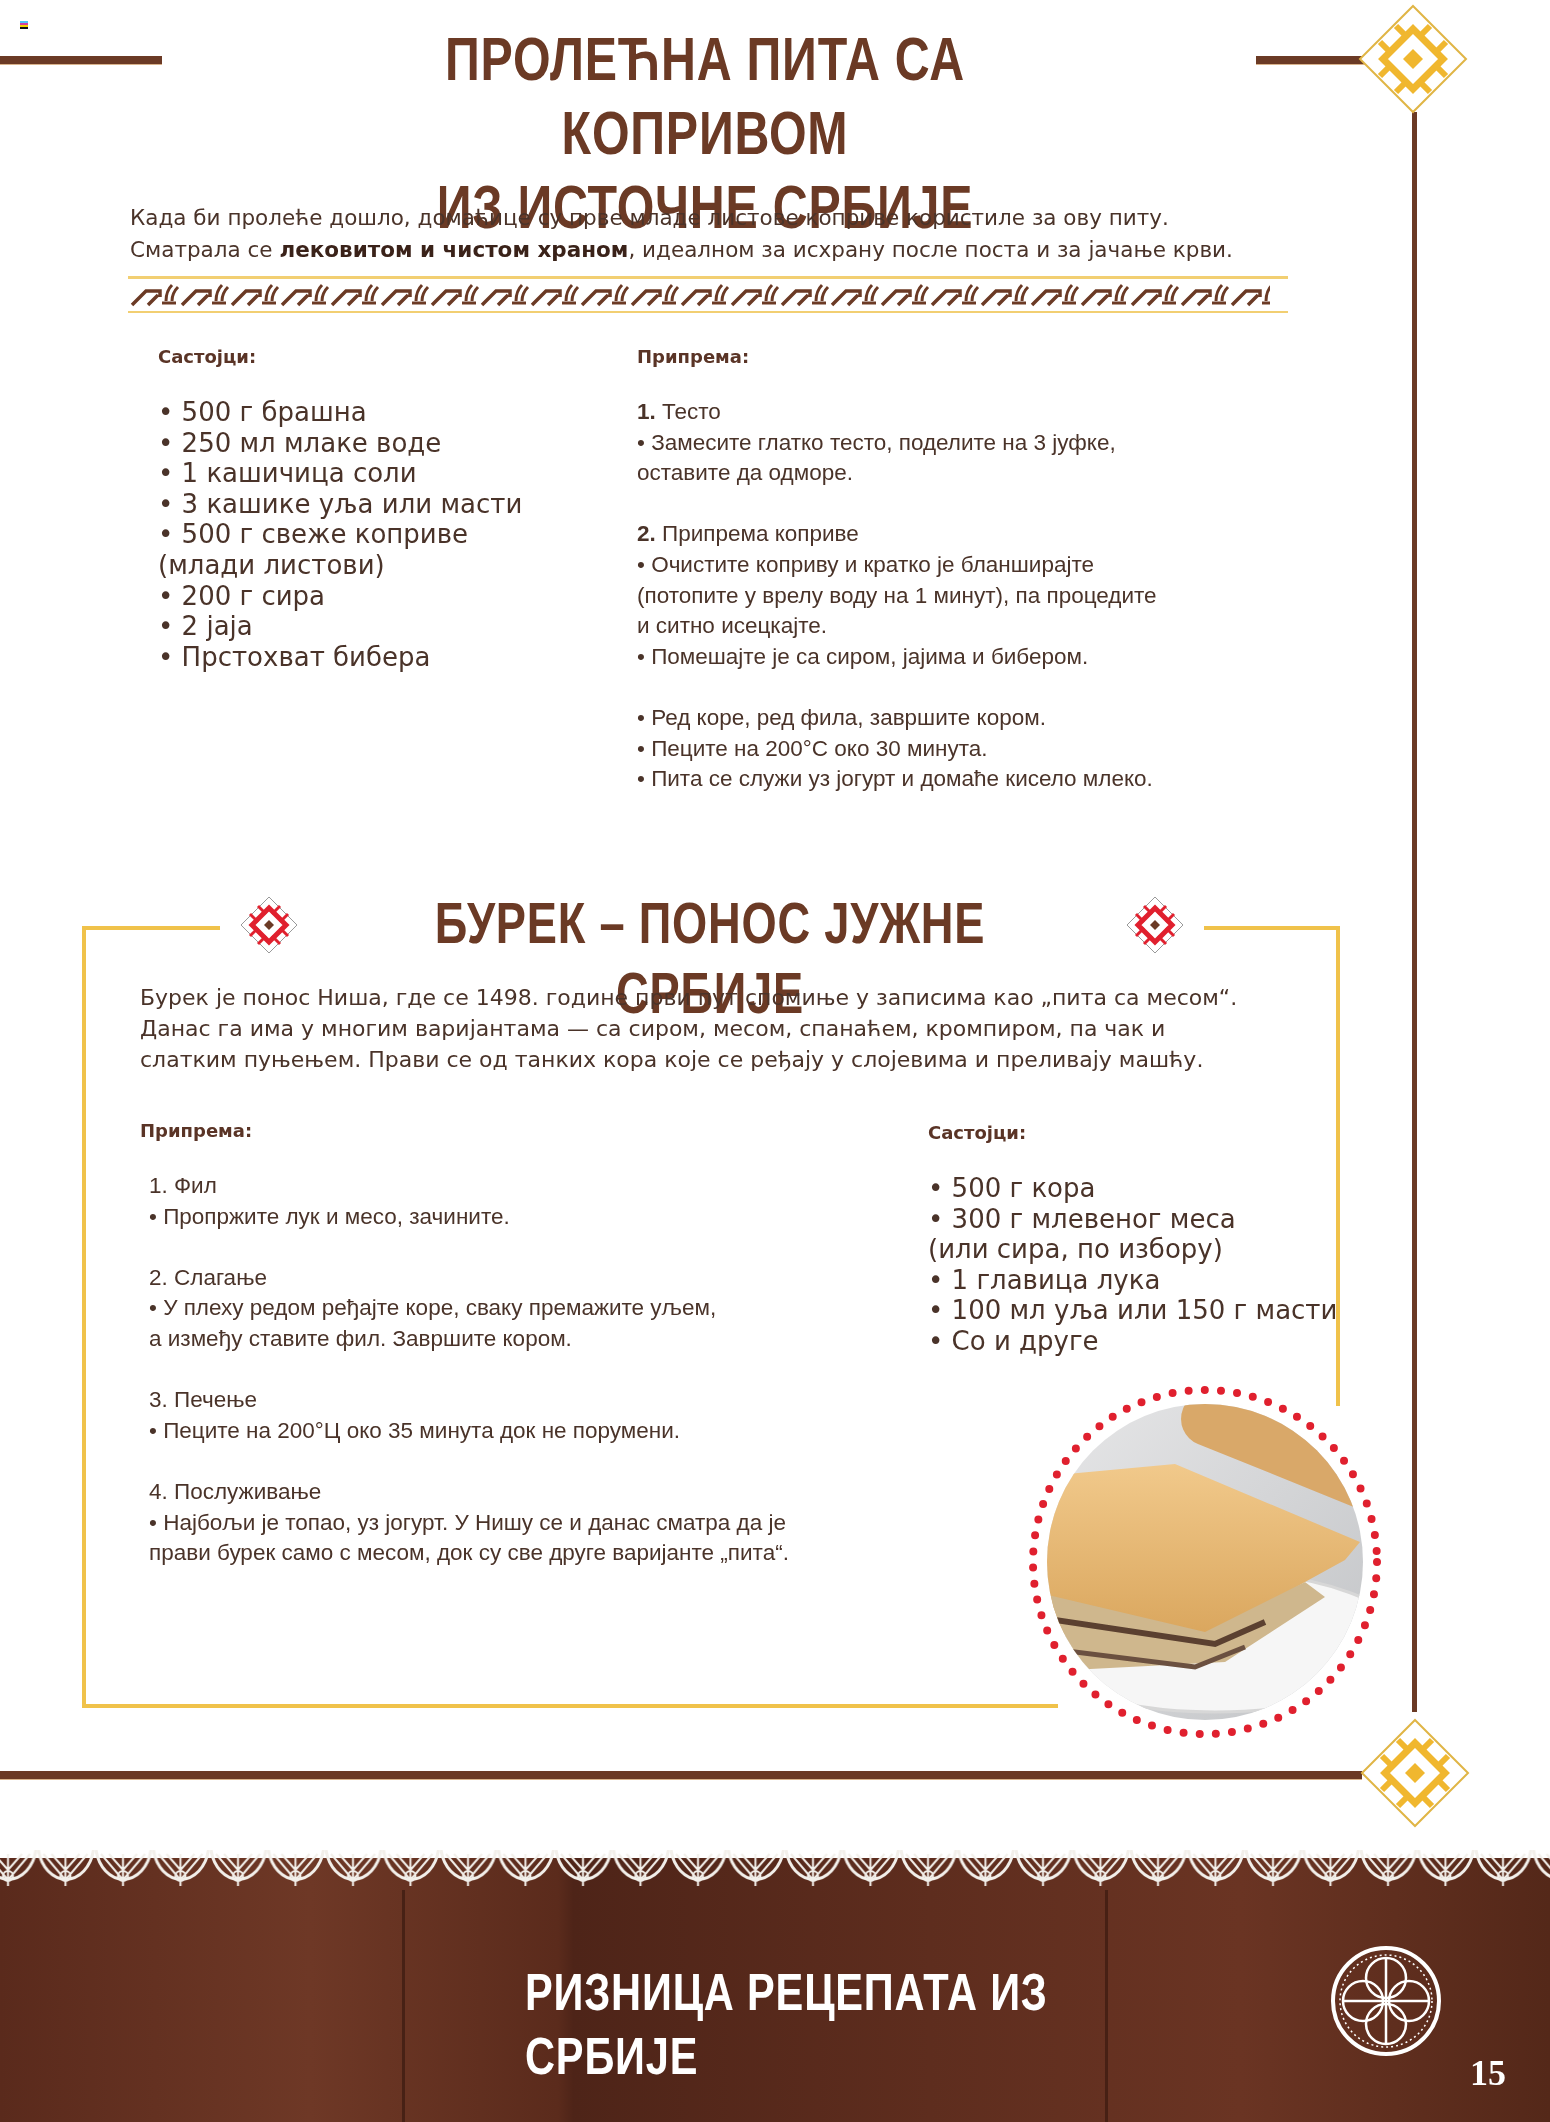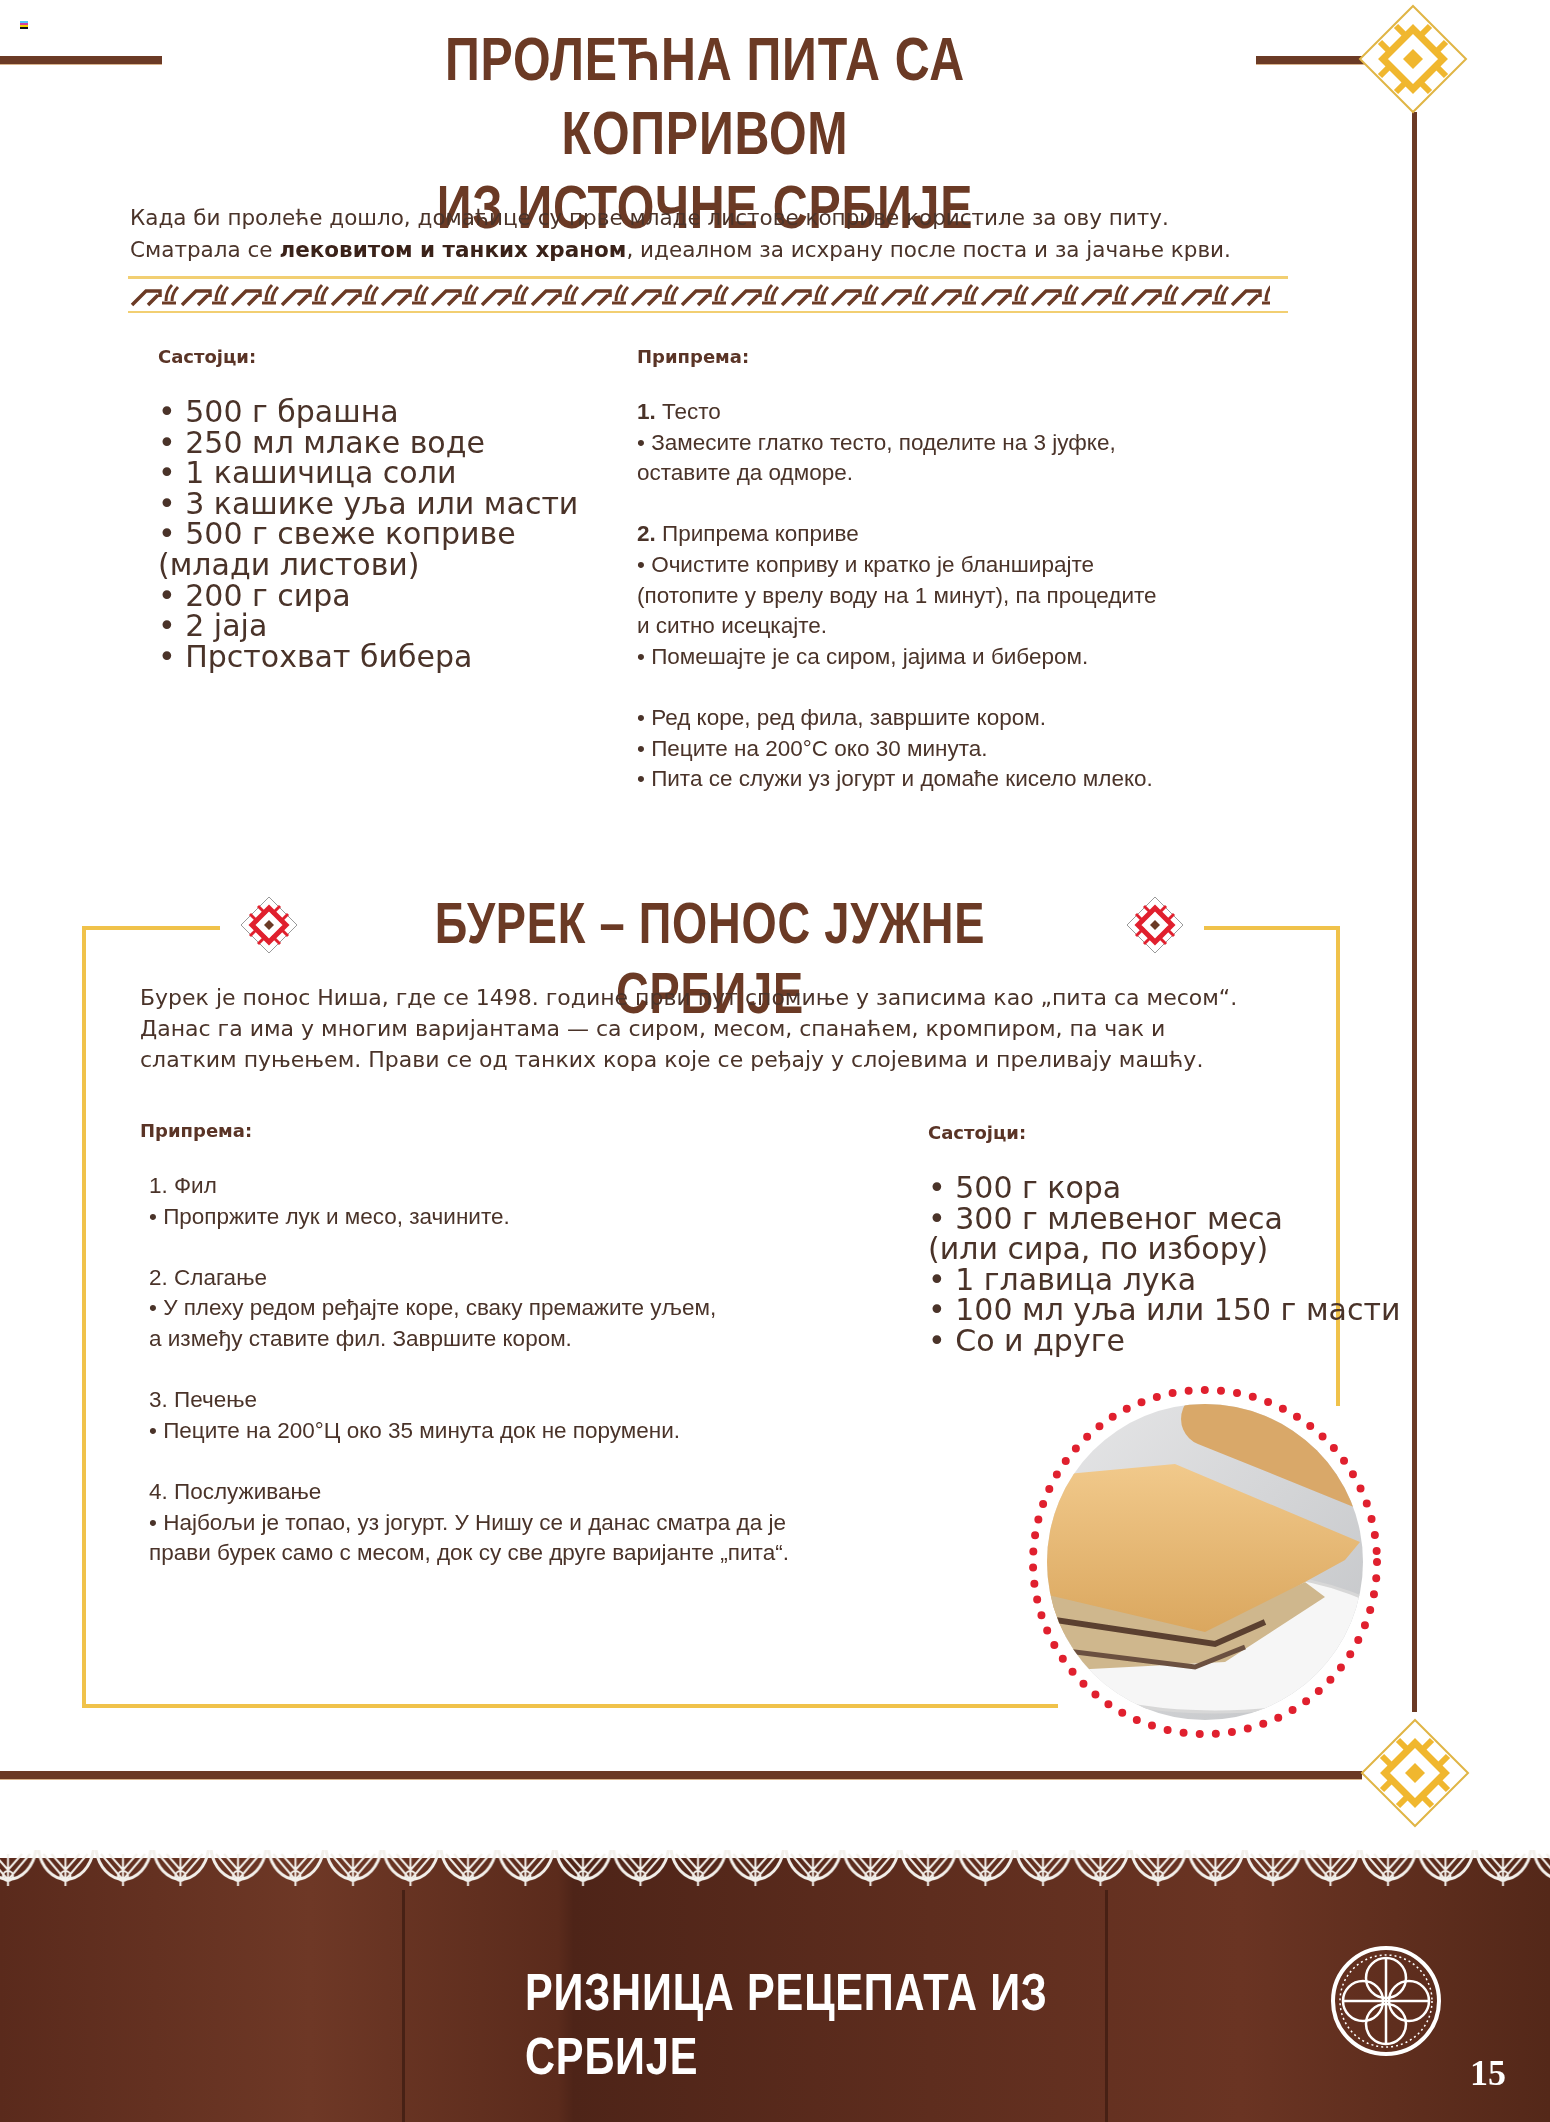--- a/index.html
+++ b/index.html
@@ -16,21 +16,21 @@
     font-family: "Liberation Sans Narrow", "Liberation Sans", sans-serif;
     font-weight: bold; color: #6b3a25; text-align: center;
     letter-spacing: 1px; transform: scaleX(0.78); transform-origin: center;
   }
   .main-title { left: 200px; top: 22px; width: 1010px; font-size: 62px; line-height: 74px; }
   .intro { left: 130px; top: 202px; width: 1160px; font-size: 21.5px; line-height: 32px; text-align: justify; color: #4a3329; }
   .intro b { color: #3a2219; }
   .border-band { left: 128px; width: 1160px; height: 3px; background: #f2cf72; }
   .pattern-row { left: 130px; top: 279px; width: 1140px; height: 30px; overflow: hidden; }
   h3 { margin: 0; font-size: 18px; font-weight: bold; color: #5a3426; }
-  .list { font-size: 30px; line-height: 30.6px; color: #4a3329; }
+  .list { font-size: 26px; line-height: 30.6px; color: #4a3329; }
   .list div { white-space: nowrap; }
   .prep { font-family: "Liberation Sans", sans-serif; font-size: 22.5px; line-height: 30.6px; color: #4a3329; }
   .prep .gap { height: 30.6px; }
   .prep b { font-weight: bold; }
   .burek-title { left: 300px; top: 888px; width: 820px; font-size: 58px; line-height: 70px; }
   .burek-intro { left: 140px; top: 982px; width: 1112px; font-size: 22px; line-height: 31px; text-align: justify; }
   .footer {
     left: 0; top: 1850px; width: 1550px; height: 272px;
     background: linear-gradient(90deg, #5a2a1c 0%, #6e3826 20%, #5b2b1c 36%, #4e2418 37%, #5e2d1e 60%, #6a3423 80%, #542819 100%);
   }
@@ -95,21 +95,21 @@
   </g>
 </svg>
 
 <div class="abs title main-title">
   <div>ПРОЛЕЋНА ПИТА СА КОПРИВОМ</div>
   <div>ИЗ ИСТОЧНЕ СРБИЈЕ</div>
 </div>
 
 <div class="abs intro">
   <div>Када би пролеће дошло, домаћице су прве младе листове коприве користиле за ову питу.</div>
-  <div><span>Сматрала се </span><b>лековитом и танких храном</b><span>, идеалном за исхрану после поста и за јачање крви.</span></div>
+  <div><span>Сматрала се </span><b>лековитом и чистом храном</b><span>, идеалном за исхрану после поста и за јачање крви.</span></div>
 </div>
 
 <div class="abs border-band" style="top:276px;"></div>
 <svg class="abs pattern-row" viewBox="0 0 1140 30" preserveAspectRatio="none">
   <defs>
     <pattern id="wave" x="0" y="0" width="50" height="30" patternUnits="userSpaceOnUse">
       <path d="M2 26 L16 12 L30 12 L30 18 M18 26 L28 16" stroke="#6b3a25" stroke-width="3.5" fill="none"></path>
       <path d="M32 24 L46 24 M36 22 C36 12,40 8,42 6 M42 22 C42 14,46 10,48 8" stroke="#6b3a25" stroke-width="3" fill="none"></path>
     </pattern>
   </defs>

